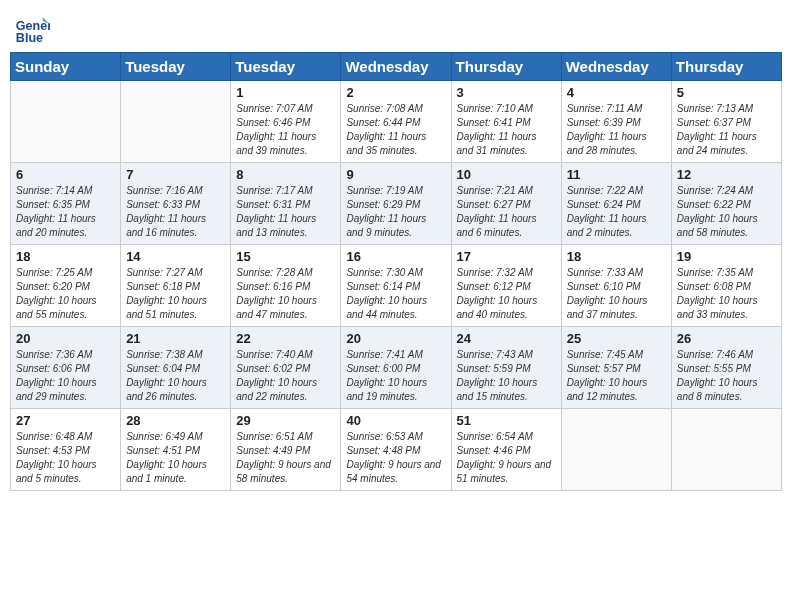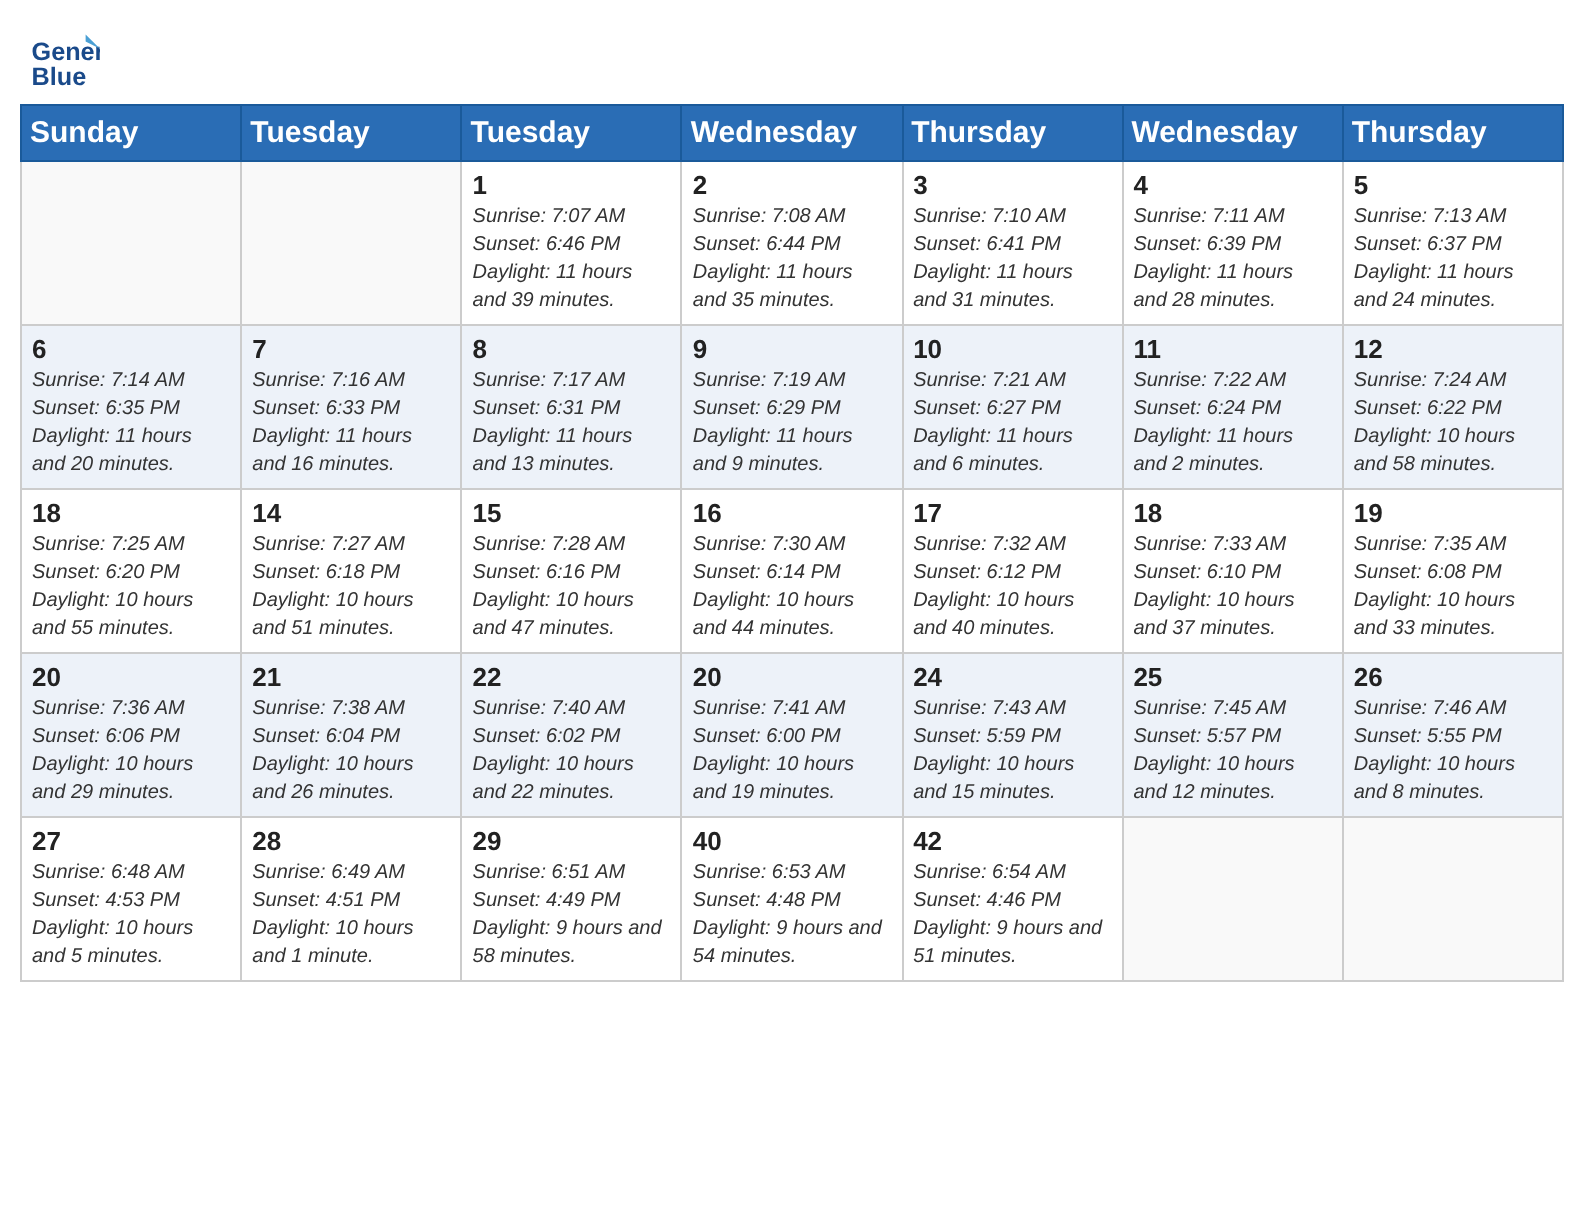--- a/index.html
+++ b/index.html
@@ -239,20 +239,20 @@
         </td>
         <td>
           <div class="day-num">29</div>
           <div class="day-info">Sunrise: 6:51 AM<br>Sunset: 4:49 PM<br>Daylight: 9 hours and 58 minutes.</div>
         </td>
         <td>
           <div class="day-num">40</div>
           <div class="day-info">Sunrise: 6:53 AM<br>Sunset: 4:48 PM<br>Daylight: 9 hours and 54 minutes.</div>
         </td>
         <td>
-          <div class="day-num">42</div>
+          <div class="day-num">51</div>
           <div class="day-info">Sunrise: 6:54 AM<br>Sunset: 4:46 PM<br>Daylight: 9 hours and 51 minutes.</div>
         </td>
         <td class="empty-cell"></td>
         <td class="empty-cell"></td>
       </tr>
     </tbody>
 </table>
 
 </body></html>

